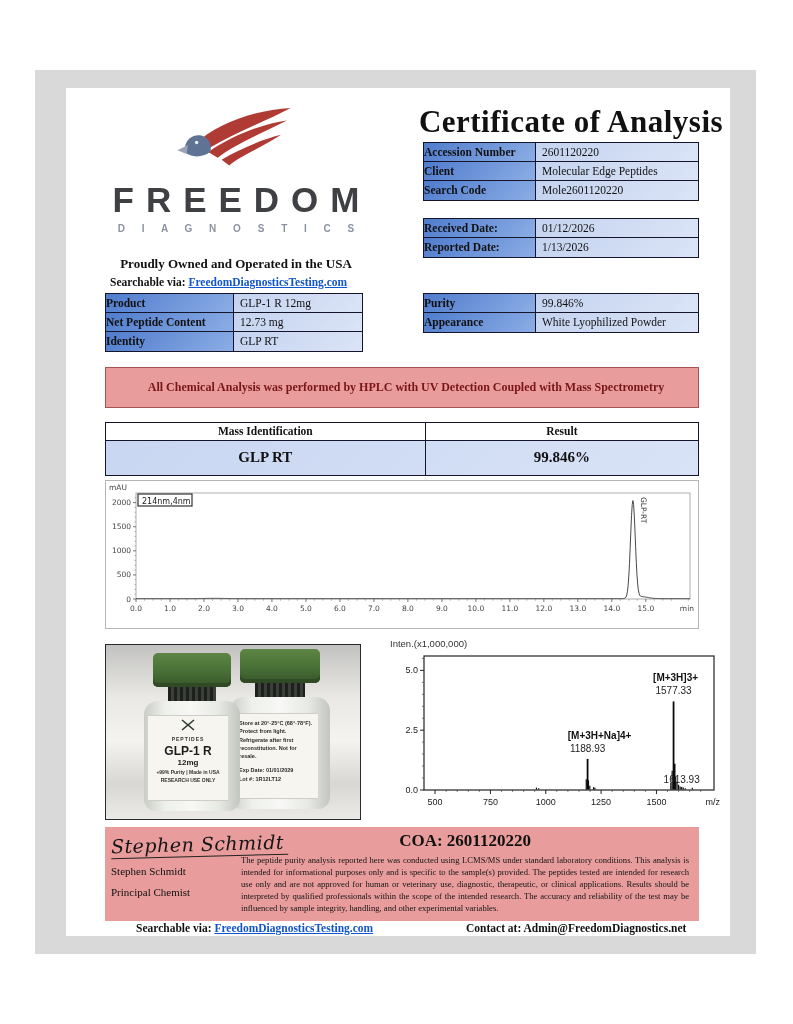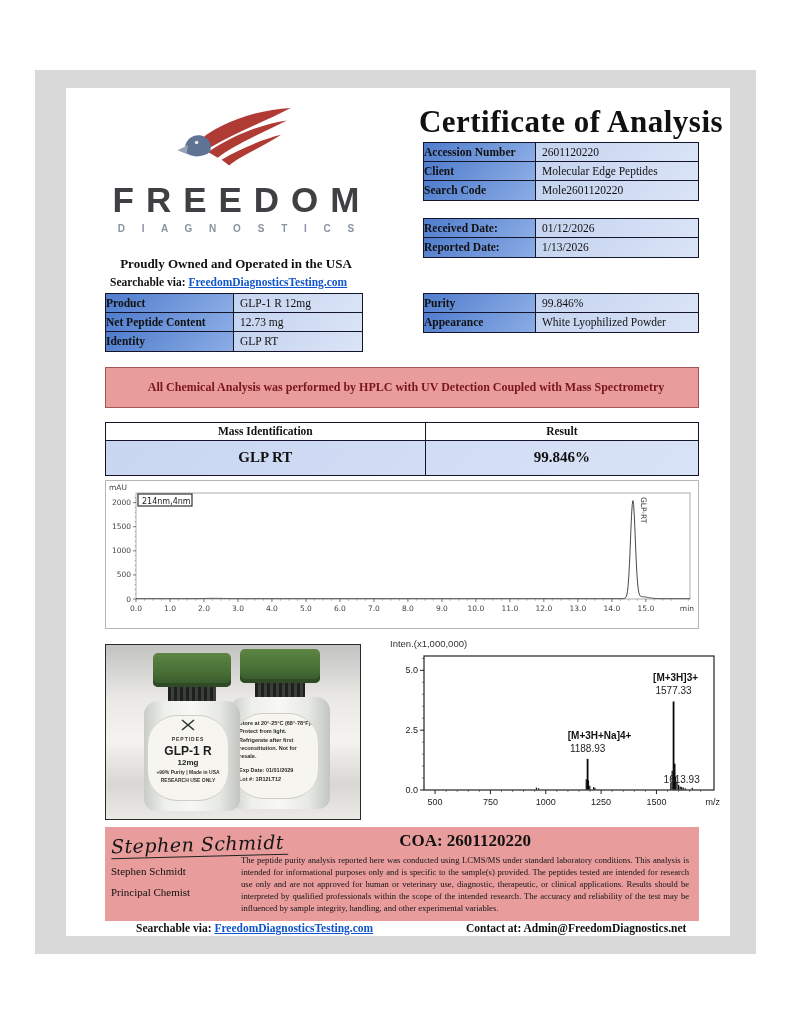--- a/index.html
+++ b/index.html
@@ -63,21 +63,21 @@
     border:1px solid #2a2a2a; overflow:hidden;
     background:linear-gradient(180deg,#c2c2c0 0%,#e9e8e5 30%,#f4f3f0 55%,#d8d7d3 80%,#eceae6 100%); }
   .vial { position:absolute; }
   .vial .cap { position:relative; margin:0 auto; border-radius:5px;
     background:linear-gradient(180deg,#5d8544 0%,#497036 55%,#36552a 100%);
     box-shadow:inset 0 -4px 0 #2f4a24; }
   .vial .crimp { margin:0 auto; background:repeating-linear-gradient(90deg,#1d201d 0 3px,#3a3f3a 3px 6px); }
   .vial .body { position:relative; margin:0 auto; border-radius:14px 14px 12px 12px;
     background:linear-gradient(90deg,#c9ccc7 0%,#eef0ec 22%,#f7f8f5 50%,#e7e9e4 78%,#c2c5c0 100%); }
   .vial .label { position:absolute; left:4px; right:12px; background:#f6f5f0;
-    border-top:1px solid #cfcdc5; border-bottom:1px solid #cfcdc5; overflow:hidden;border-radius:29px; }
+    border-top:1px solid #cfcdc5; border-bottom:1px solid #cfcdc5; overflow:hidden; }
   .front-label { text-align:center; font-family:"Liberation Sans", sans-serif; }
   .front-label .brand { font-size:5px; font-weight:700; letter-spacing:1px; color:#333; margin-top:1px; }
   .front-label .product { font-size:12px; font-weight:800; color:#1c1c1c; margin-top:2px; }
   .front-label .dose { font-size:8px; font-weight:700; color:#222; }
   .front-label .small { font-size:5px; font-weight:700; color:#333; margin-top:2px; }
   .back-label { font-family:"Liberation Sans", sans-serif; padding:5px 5px; }
   .back-label .storage { font-size:5.5px; font-weight:700; color:#2b2b2b; line-height:1.5; }
   .back-label .meta { font-size:5.5px; font-weight:700; color:#2b2b2b; margin-top:6px; line-height:1.6; }
   
   .sig-block { position:absolute; left:39px; top:739px; width:594px; height:94px;

